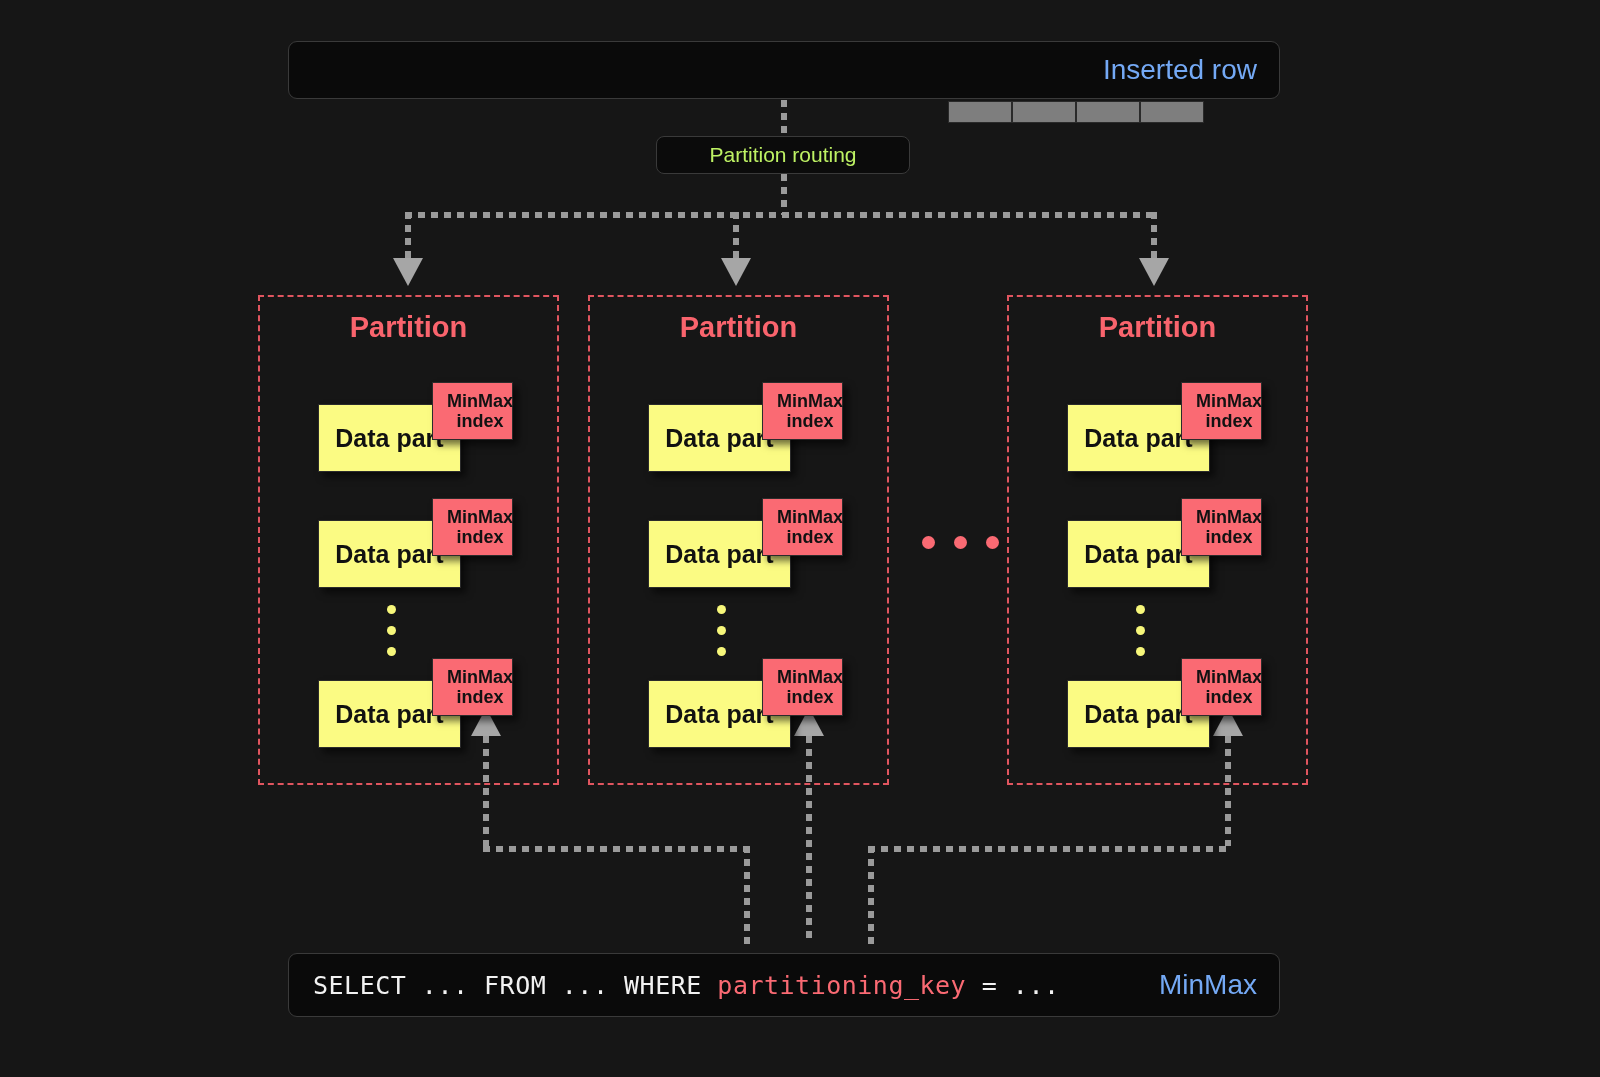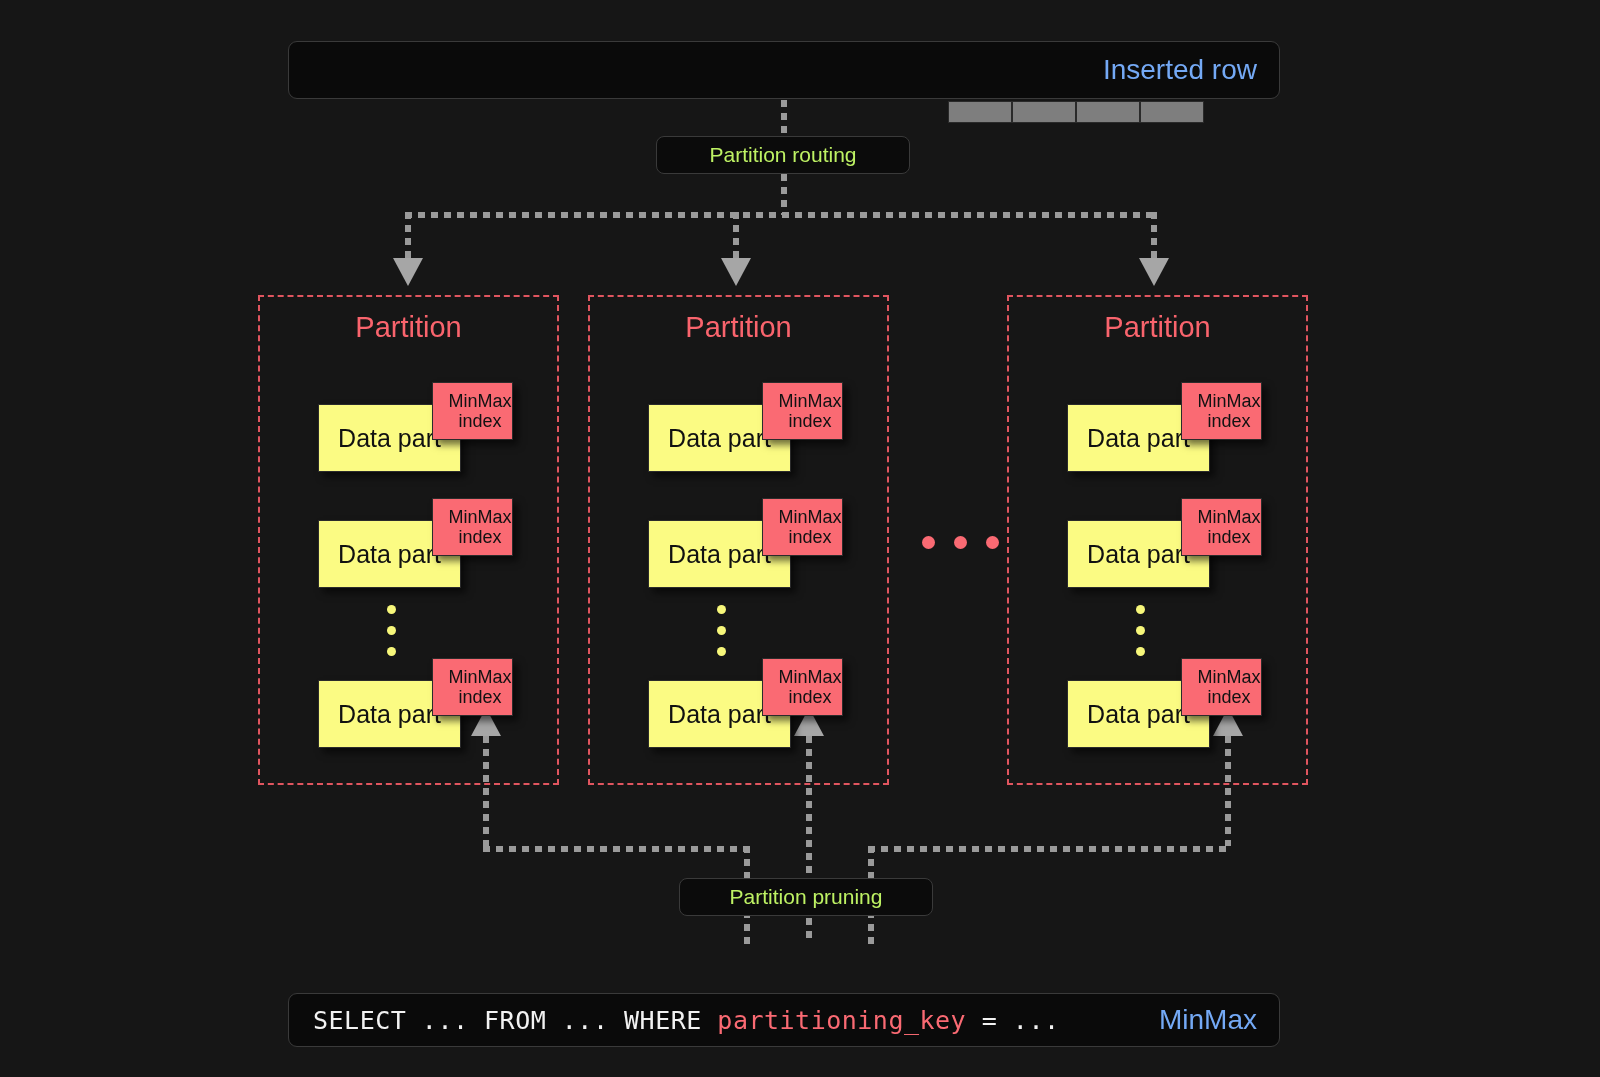--- a/index.html
+++ b/index.html
@@ -14,21 +14,21 @@
 
   
   .bar{
     position:absolute;
     background:#0a0a0a;
     border:1px solid #3a3a3a;
     border-radius:9px;
     box-sizing:border-box;
   }
   #inserted-bar{left:288px;top:41px;width:992px;height:58px;}
-  #query-bar{left:288px;top:993px;width:992px;height:54px;}
+  #query-bar{left:288px;top:953px;width:992px;height:64px;}
 
   .bar-label{
     position:absolute;
     right:22px;
     top:50%;
     transform:translateY(-50%);
     font-size:28px;
     color:#74a9f5;
     white-space:nowrap;
   }
@@ -71,20 +71,21 @@
   #partition-routing{left:656px;top:136px;width:254px;height:38px;}
   #partition-pruning{left:679px;top:878px;width:254px;height:38px;}
 
   
   .partition{
     position:absolute;
     top:295px;
     height:490px;
     border:2px dashed #e0555f;
     box-sizing:border-box;
+    font-weight:bold;
   }
   #partition-0{left:258px;width:301px;}
   #partition-1{left:588px;width:301px;}
   #partition-2{left:1007px;width:301px;}
 
   .partition-title{
     position:absolute;
     top:14px;left:0;width:100%;
     text-align:center;
     color:#f9646d;
@@ -295,21 +296,20 @@
 
   <div class="arrow-up" style="left:1213px;top:708px;"></div>
   <div class="vline" style="left:1225px;top:736px;height:110px;"></div>
 
   <div class="hline" style="left:483px;top:846px;width:264px;"></div>
   <div class="hline" style="left:868px;top:846px;width:363px;"></div>
 
   <div class="vline" style="left:744px;top:846px;height:98px;"></div>
   <div class="vline" style="left:868px;top:846px;height:98px;"></div>
 
-  <div class="pill" id="partition-pruning">Partition pruning</div>
 
   <div class="bar" id="query-bar">
     <div id="query-text">
       <span>SELECT ... FROM ... WHERE </span><span class="kw">partitioning_key</span><span> = ...</span>
     </div>
     <div class="bar-label">MinMax</div>
   </div>
 
 </div>
 

